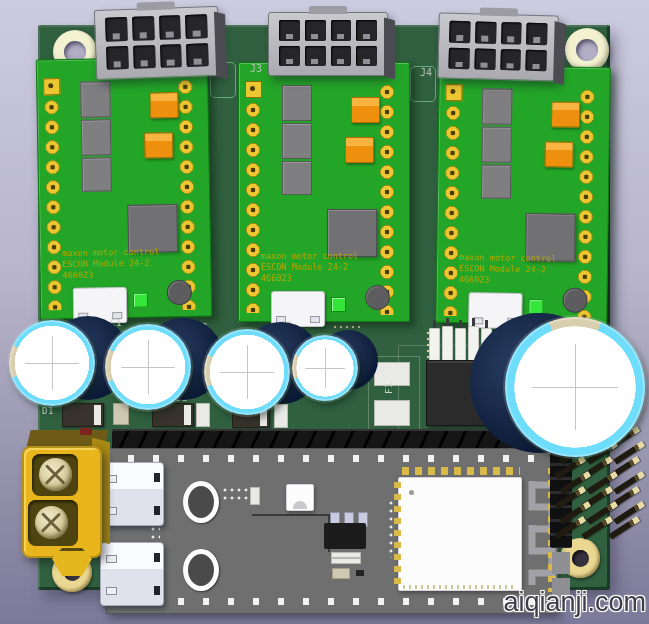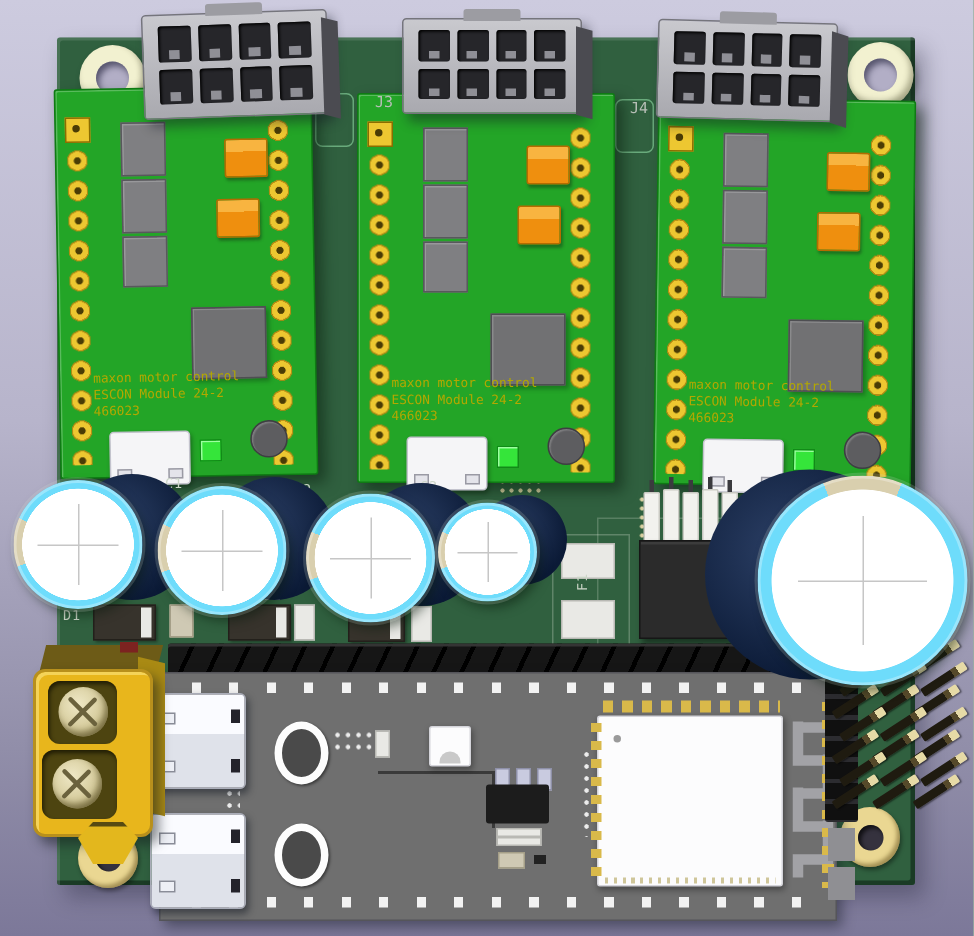--- a/index.html
+++ b/index.html
@@ -378,14 +378,15 @@
         <i></i>
         <b></b>
       </div>
     <div class="abs xterm" style="left:11px;top:58px;width:33px;height:33px;">
         <i></i>
         <b></b>
       </div>
   </div>
   <div class="abs" style="left:52px;top:548px;width:40px;height:28px;background:#e3b71d;clip-path:polygon(25% 0,75% 0,100% 38%,75% 100%,25% 100%,0 38%);box-shadow:inset 0 3px 0 #574a12;"></div>
 
+  <div class="abs wm" style="right:3px;top:587px;">aiqianji.com</div>
 
 </div>
 
 </body></html>

